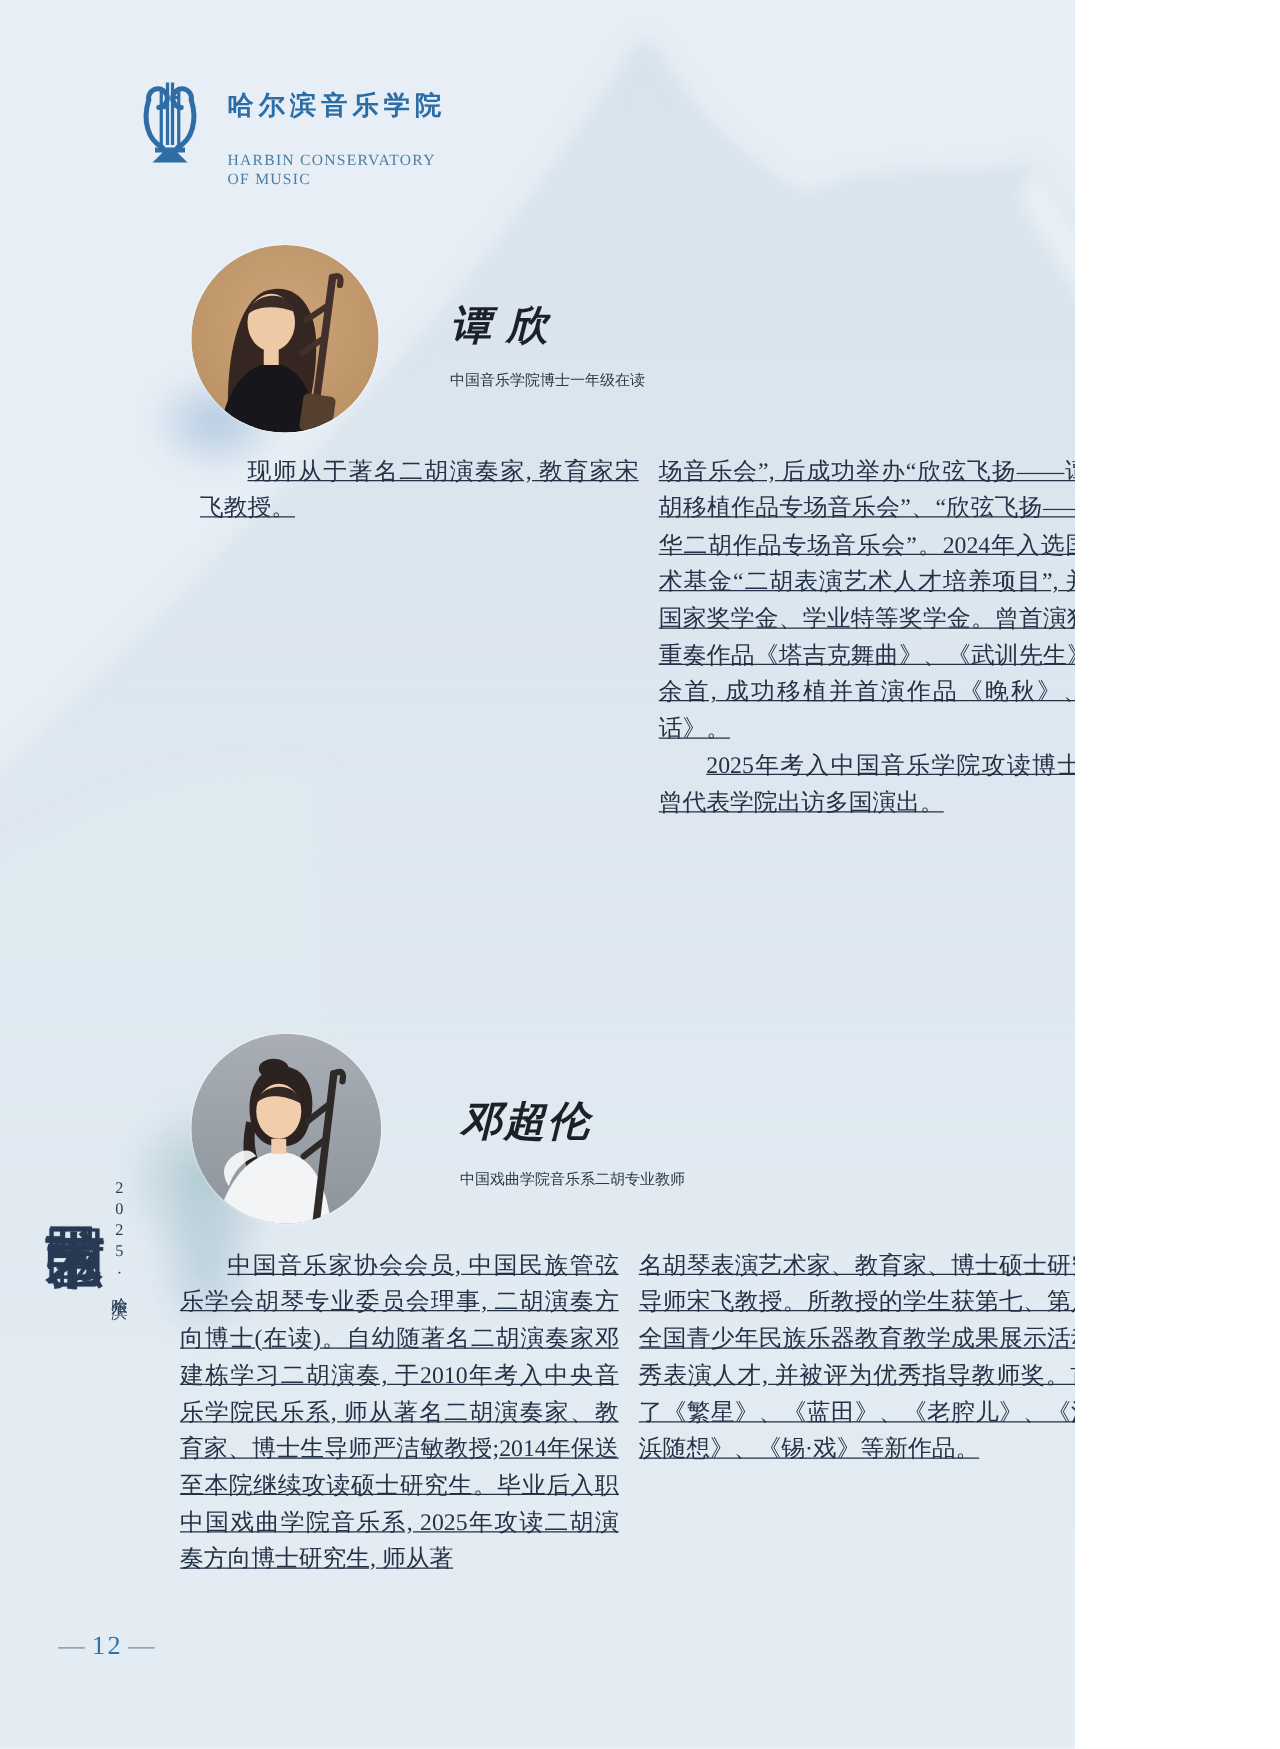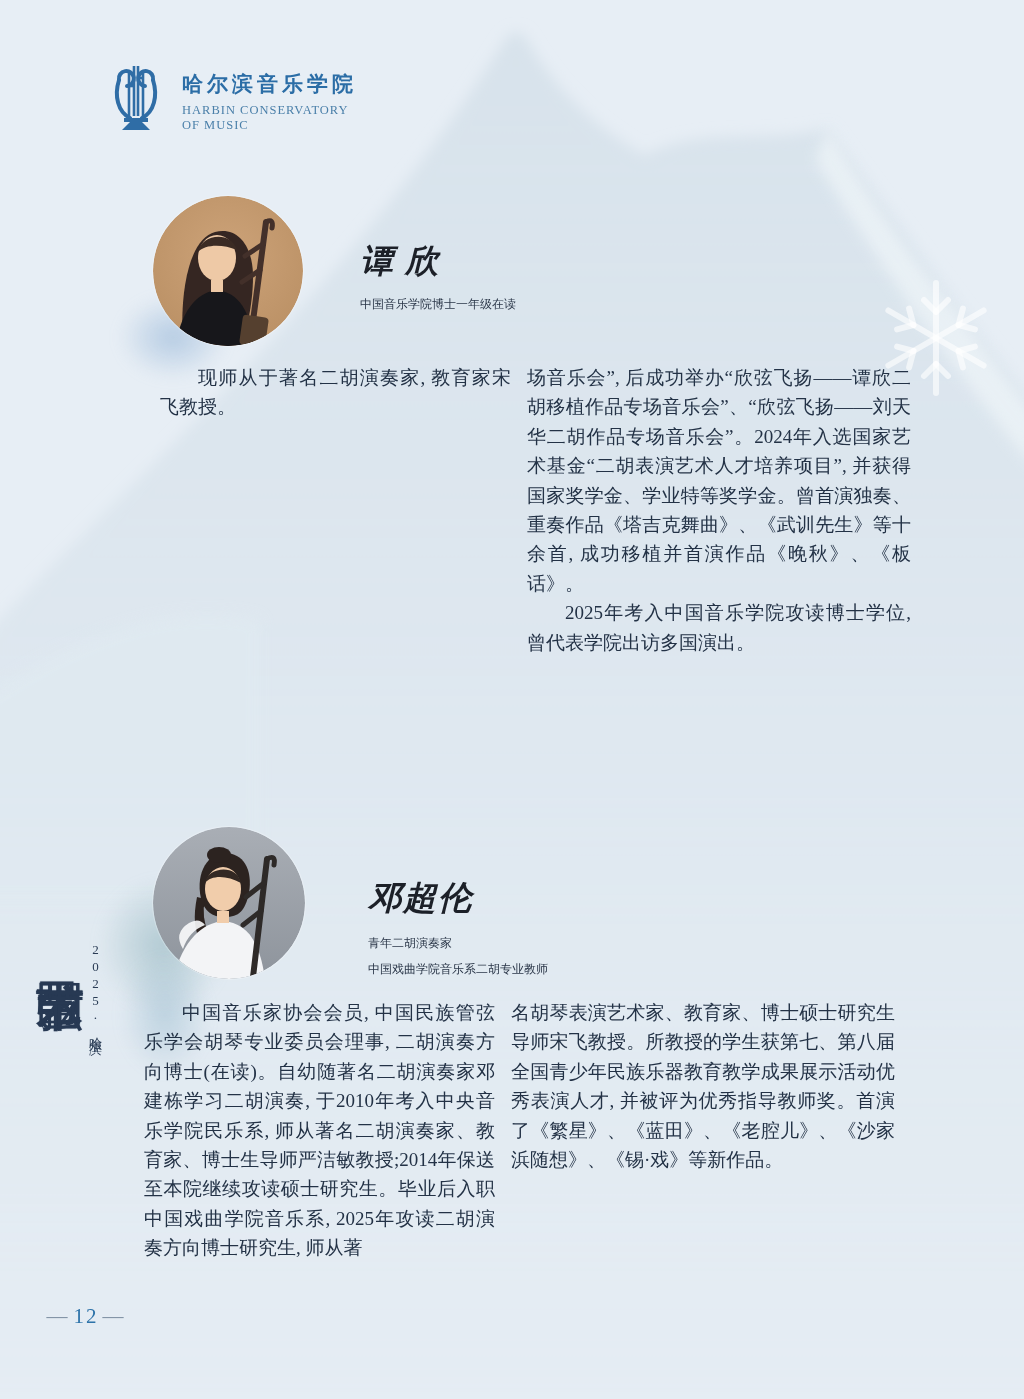--- a/index.html
+++ b/index.html
@@ -1,51 +1,51 @@
 <!DOCTYPE html>
 <html><head>
 <meta charset="utf-8">
 <style>
   html,body{margin:0;padding:0;}
   .page{
     position:relative;
-    width:1024px;height:1399px;
+    width:860px;height:1399px;
     overflow:hidden;
     background:#e7eef5;
     font-family:"Liberation Serif","DejaVu Serif",serif;
     color:#233246;
   }
   .bg-layer{position:absolute;inset:0;pointer-events:none;}
   .wash{position:absolute;border-radius:50%;filter:blur(7px);}
   .wash1{left:118px;top:295px;width:110px;height:85px;
     background:radial-gradient(closest-side,rgba(140,175,212,.55),rgba(140,175,212,0));}
   .wash2{left:98px;top:878px;width:130px;height:135px;
     background:radial-gradient(closest-side,rgba(130,170,180,.5),rgba(130,170,180,0));}
   .wash3{left:120px;top:955px;width:90px;height:120px;
     background:radial-gradient(closest-side,rgba(120,165,190,.35),rgba(120,165,190,0));}
 
   
   .logo{position:absolute;left:104px;top:56px;display:flex;align-items:flex-start;}
   .logo-text{margin-left:14px;padding-top:14px;}
   .logo-cn{font-size:21px;font-weight:700;letter-spacing:4px;color:#2b6da6;
     font-family:"Liberation Serif","DejaVu Serif",serif;}
-  .logo-en{font-size:12.5px;letter-spacing:1px;color:#4a7fa9;margin-top:5px;line-height:15px;}
+  .logo-en{font-size:12.5px;letter-spacing:1px;color:#4a7fa9;margin-top:23px;line-height:15px;}
 
   
   .avatar{position:absolute;border-radius:50%;overflow:hidden;
     box-shadow:0 0 0 1px rgba(255,255,255,.25);}
   .avatar svg{display:block;}
   .name-block{position:absolute;}
   .bio-name{font-size:33px;font-weight:700;color:#1c2028;letter-spacing:2px;line-height:1.1;font-style:italic;}
   .bio-title{font-size:12px;color:#2a3648;margin-top:12px;line-height:26px;}
   .cols{position:absolute;display:flex;gap:16px;}
   .col{font-size:19px;line-height:29.4px;text-align:justify;text-justify:inter-ideograph;}
   .col-l{width:351px;}
   .col-r{width:384px;}
-  .col p{margin:0;}
+  .col p{margin:0;text-decoration:underline;}
   .col p.ind{text-indent:2em;}
 
   
   .v-year{position:absolute;left:86px;top:942px;
     writing-mode:vertical-rl;text-orientation:upright;
     font-size:13px;letter-spacing:2px;color:#2a3c55;}
   .v-callig{position:absolute;left:36px;top:944px;
     writing-mode:vertical-rl;text-orientation:upright;
     font-size:49px;line-height:1;color:#273953;
     font-family:"DejaVu Serif","Liberation Serif",serif;
@@ -201,21 +201,20 @@
           <line x1="111" y1="56" x2="93" y2="70" stroke-width="5"></line>
           <line x1="108" y1="84" x2="90" y2="98" stroke-width="5"></line>
           <path d="M114,32 q9,-5 7,6" stroke-width="5" fill="none"></path>
         </g>
       </g>
     </svg>
   </div>
   <div class="name-block" style="left:368px;top:880px;">
     <div class="bio-name">邓超伦</div>
     <div class="bio-title" style="margin-top:14px;">
-      <div>青年二胡演奏家</div>
       <div>中国戏曲学院音乐系二胡专业教师</div>
     </div>
   </div>
   <div class="cols" style="left:144px;top:998px;">
     <div class="col col-l">
       <p class="ind">中国音乐家协会会员, 中国民族管弦乐学会胡琴专业委员会理事, 二胡演奏方向博士(在读)。自幼随著名二胡演奏家邓建栋学习二胡演奏, 于2010年考入中央音乐学院民乐系, 师从著名二胡演奏家、教育家、博士生导师严洁敏教授;2014年保送至本院继续攻读硕士研究生。毕业后入职中国戏曲学院音乐系, 2025年攻读二胡演奏方向博士研究生, 师从著</p>
     </div>
     <div class="col col-r">
       <p>名胡琴表演艺术家、教育家、博士硕士研究生导师宋飞教授。所教授的学生获第七、第八届全国青少年民族乐器教育教学成果展示活动优秀表演人才, 并被评为优秀指导教师奖。首演了《繁星》、《蓝田》、《老腔儿》、《沙家浜随想》、《锡·戏》等新作品。</p>
     </div>

